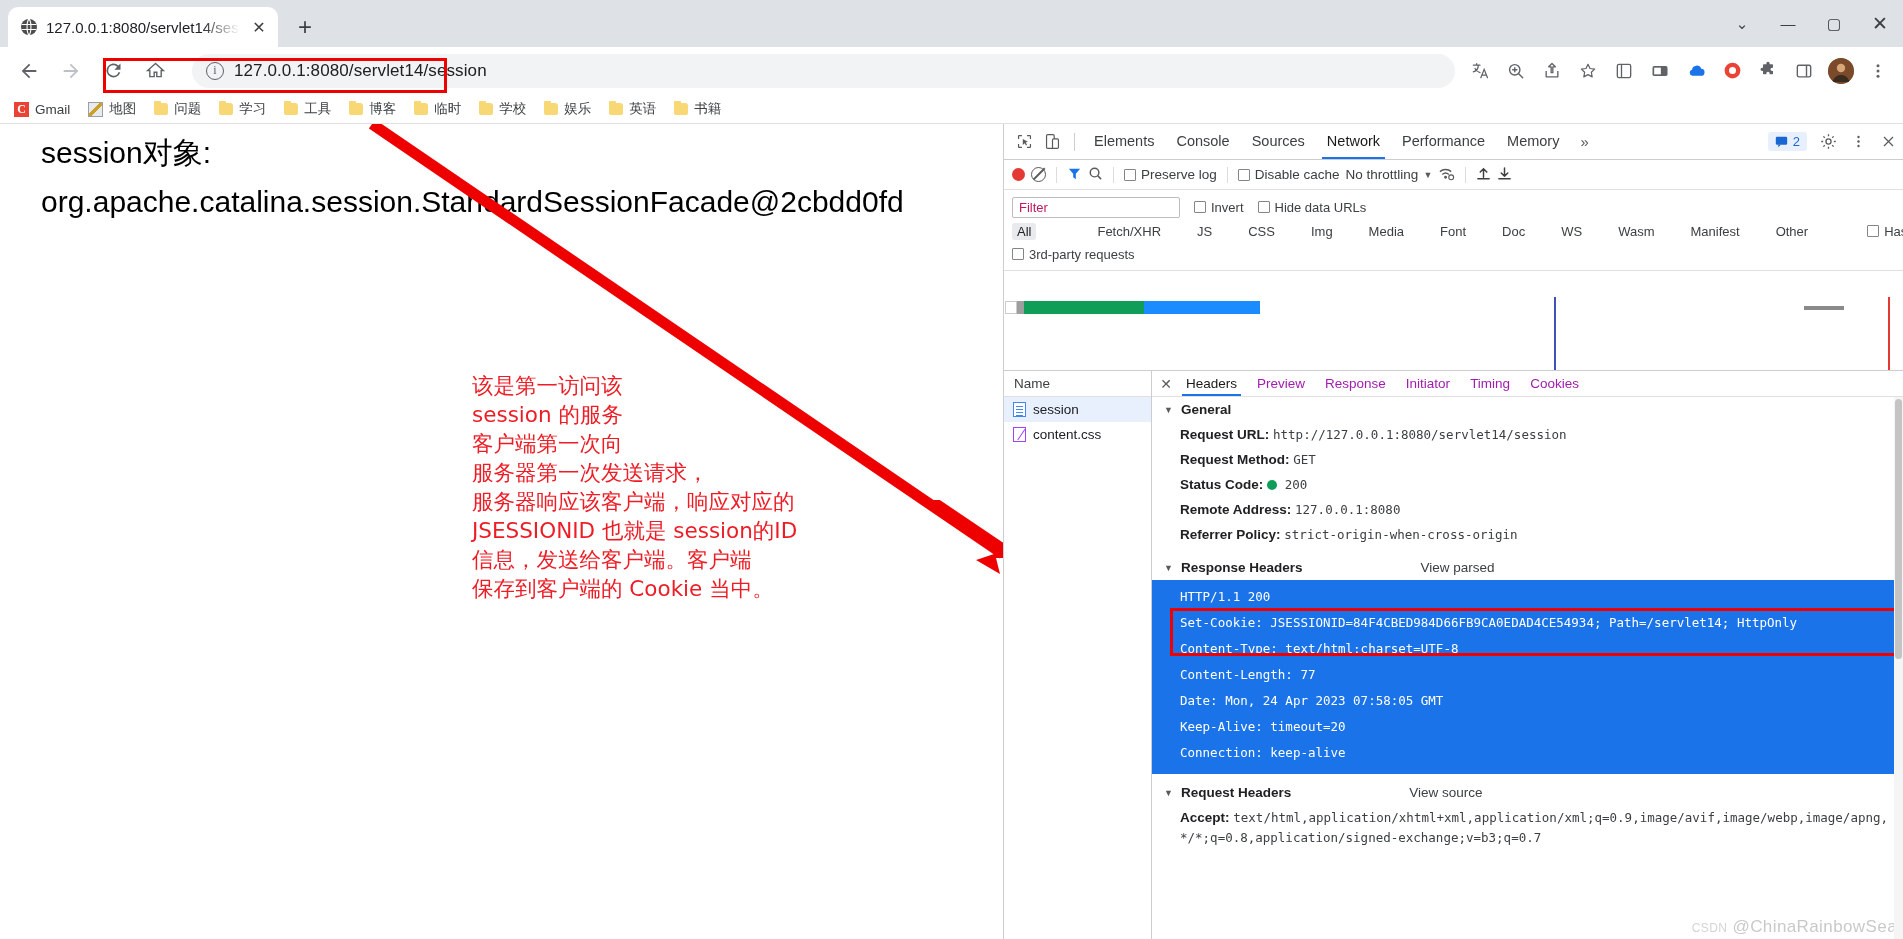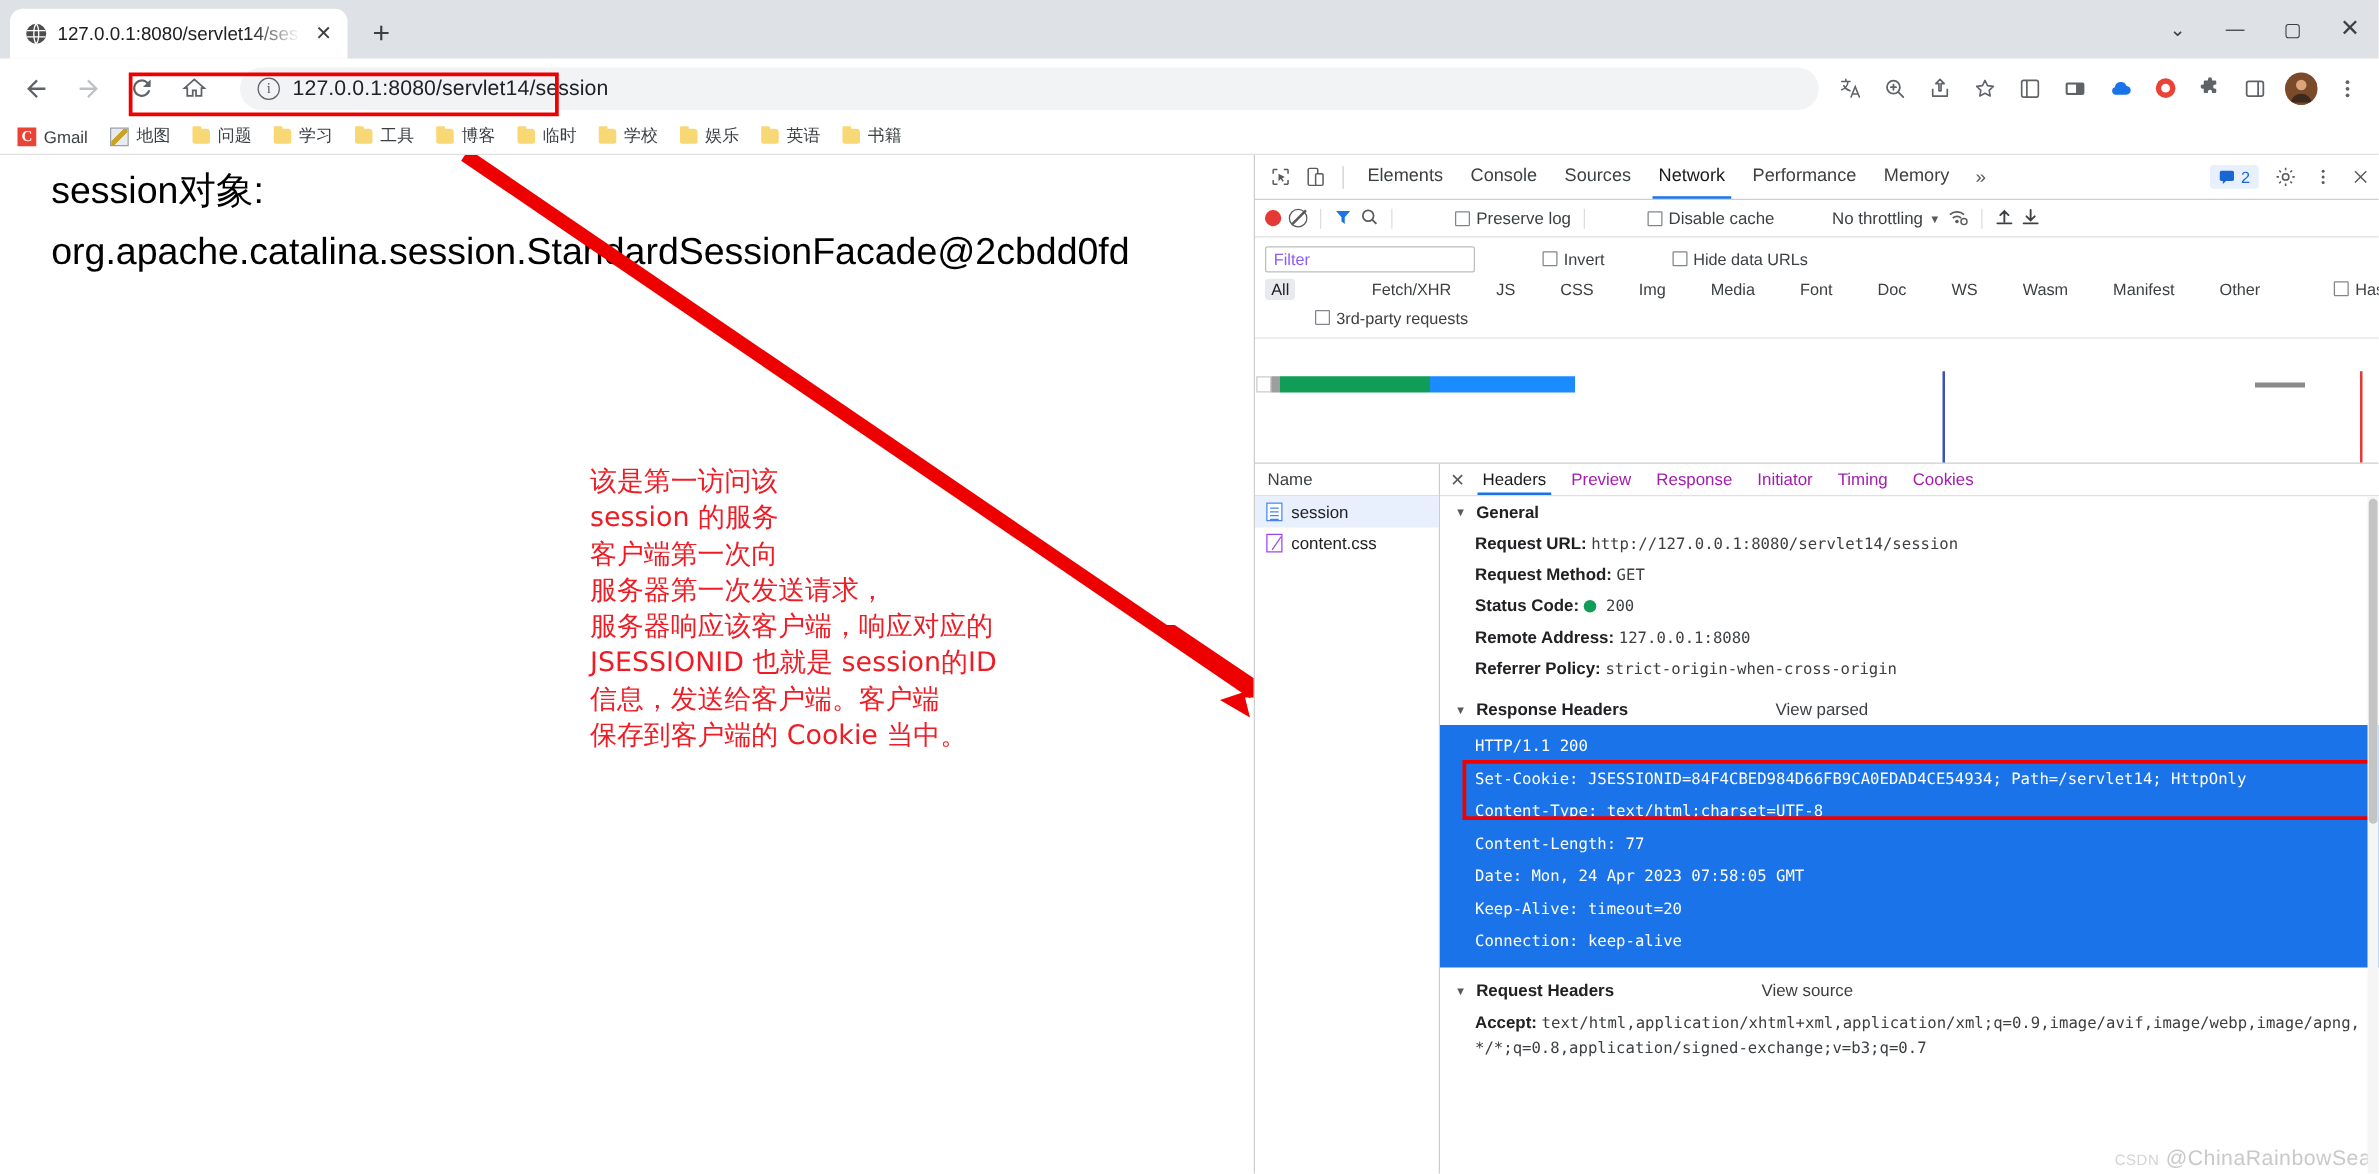--- a/index.html
+++ b/index.html
@@ -172,31 +172,31 @@
   .dt-netbar {
     height:30px; flex:0 0 30px; display:flex; align-items:center;
     border-bottom:1px solid #e0e0e0; padding-left:8px; gap:6px; font-size:13.5px; color:#3c4043;
   }
   .rec-dot { width:13px; height:13px; border-radius:50%; background:#e53935; }
   .clear-ic { width:15px; height:15px; border:1.7px solid #5a5a5a; border-radius:50%; position:relative; }
   .clear-ic::after { content:""; position:absolute; left:-1px; top:5.3px; width:16px; height:1.7px;
       background:#5a5a5a; transform:rotate(-45deg); }
   .cb { width:12px; height:12px; border:1.3px solid #80868b; background:#fff; display:inline-block;
         vertical-align:-1px; border-radius:1px; flex:0 0 12px; }
-  .nb-item { display:flex; align-items:center; gap:5px; white-space:nowrap;margin-left:40px; }
+  .nb-item { display:flex; align-items:center; gap:5px; white-space:nowrap; }
   .nb-sep { width:1px; height:16px; background:#ddd; margin:0 4px; }
   .throttle-caret { font-size:9px; color:#5a5a5a; }
 
   .dt-filterbar {
     flex:0 0 58px; border-bottom:1px solid #e0e0e0; padding:5px 8px; font-size:13px; color:#3c4043;
   }
   .fb-row1 { display:flex; align-items:center; gap:14px; height:24px; }
   .filter-input {
     width:168px; height:21px; border:1px solid #bdbdbd; border-radius:2px;
-    background:#fff; font-size:13px; color:#8b5cf6; padding:0 6px; line-height:19px;
+    background:#fff; font-size:13px; color:#be185d; padding:0 6px; line-height:19px;
   }
   .fb-row2 { display:flex; align-items:center; gap:26px; height:24px; white-space:nowrap; }
   .ftype { padding:1px 5px; border-radius:3px; }
   .ftype.active { background:#e8eaed; color:#202124; }
   .ftype-sep { width:1px; height:15px; background:#ddd; margin:0 2px; }
   .fb-row3 { display:flex; align-items:center; gap:6px; height:22px; }
 
   .dt-overview {
     flex:0 0 100px; border-bottom:1px solid #cdcdcd; position:relative; background:#fff;
   }

